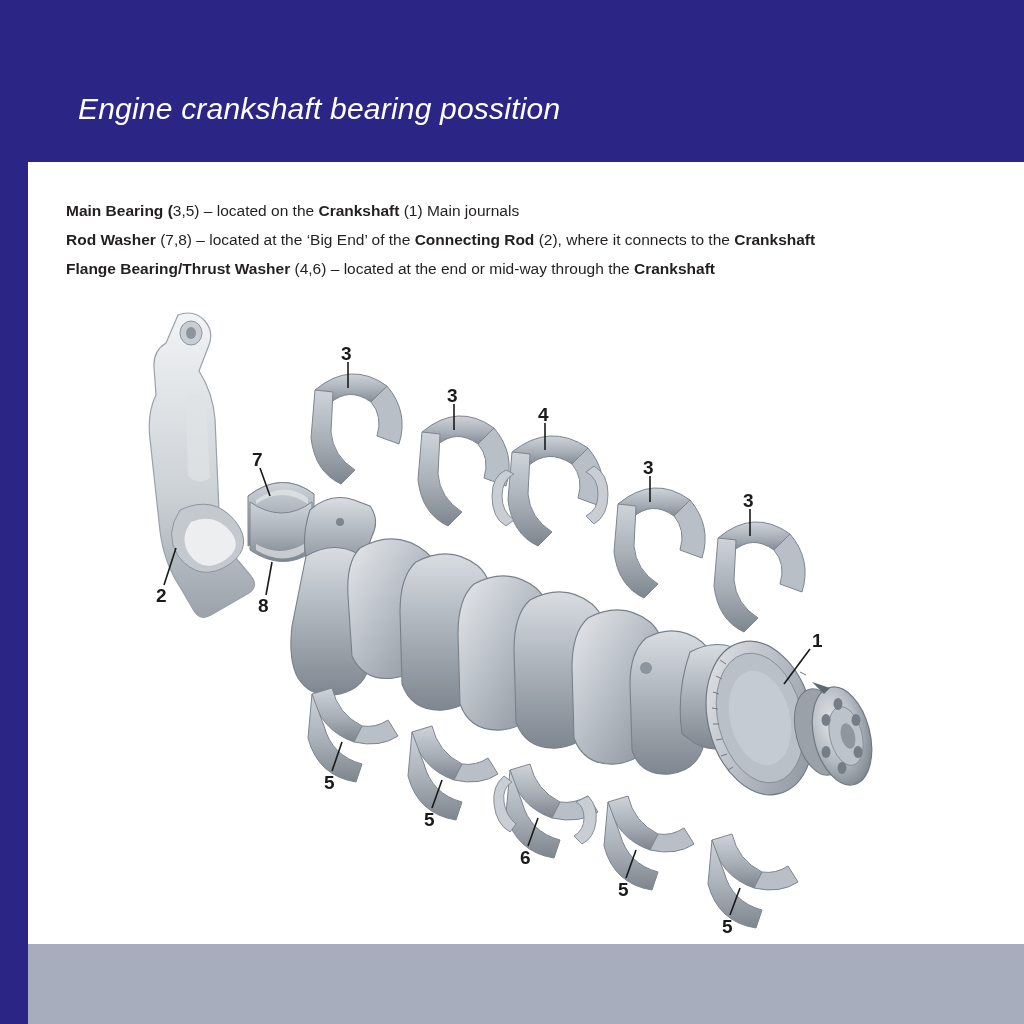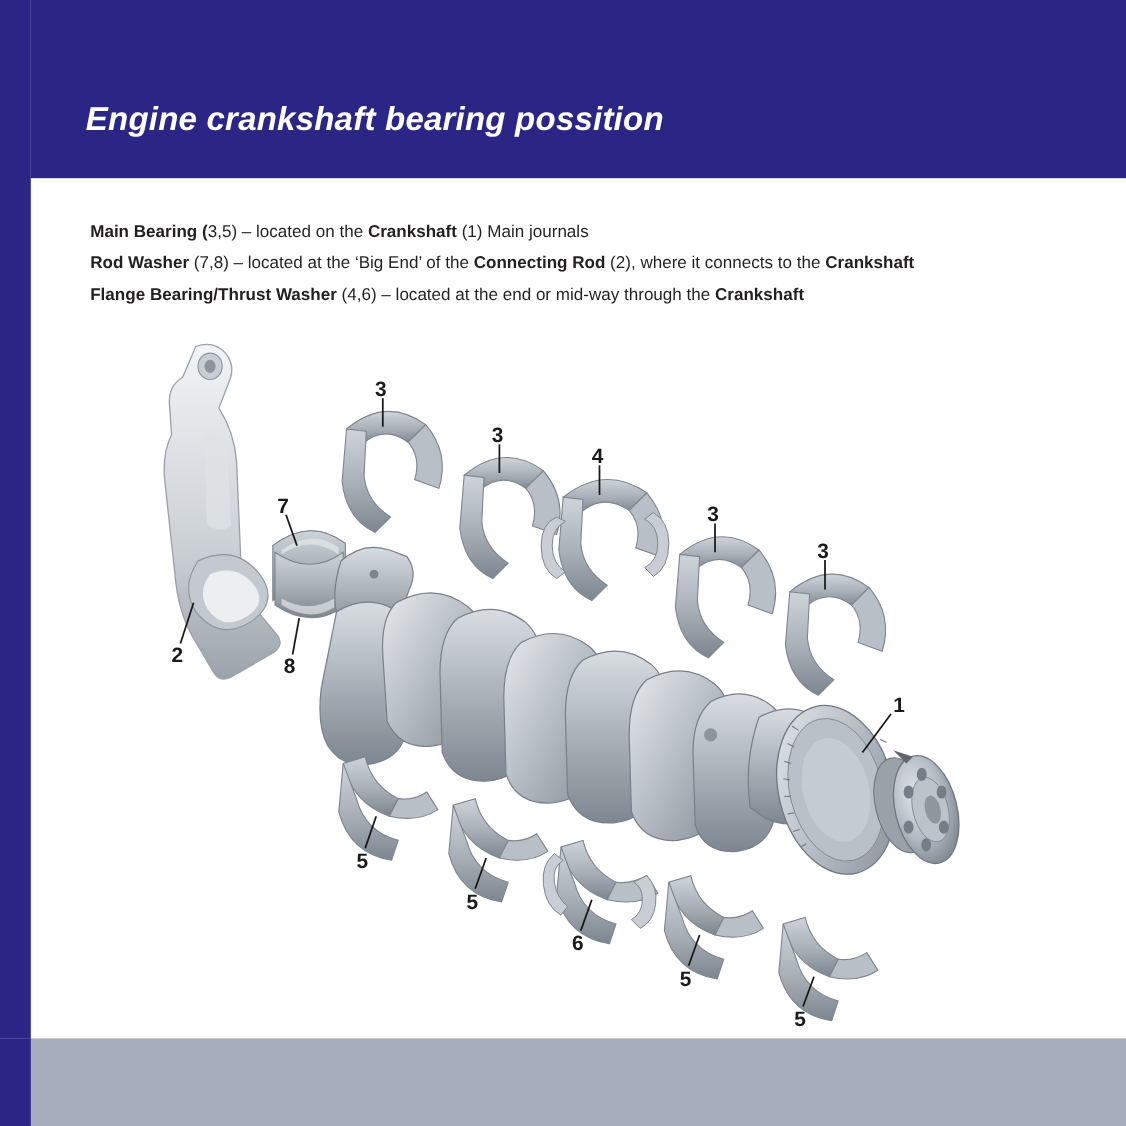--- a/index.html
+++ b/index.html
@@ -35,37 +35,37 @@
     top: 0;
     width: 996px;
     height: 162px;
     background: #2b2585;
   }
   .header-title {
     position: absolute;
     left: 50px;
     top: 92px;
     font-size: 30px;
-    font-weight: bold;
+    font-weight: normal;
     font-style: italic;
     color: #ffffff;
     letter-spacing: 0.2px;
     white-space: nowrap;
   }
   
   .desc {
     position: absolute;
     left: 66px;
     top: 196px;
     width: 940px;
     color: #231f20;
     font-size: 15.5px;
     line-height: 29px;
   }
-  .desc .line { white-space: nowrap; margin-left: 16px; }
+  .desc .line { white-space: nowrap; }
   .desc b { font-weight: bold; }
 
   
   .diagram {
     position: absolute;
     left: 60px;
     top: 300px;
     width: 900px;
     height: 640px;
   }

